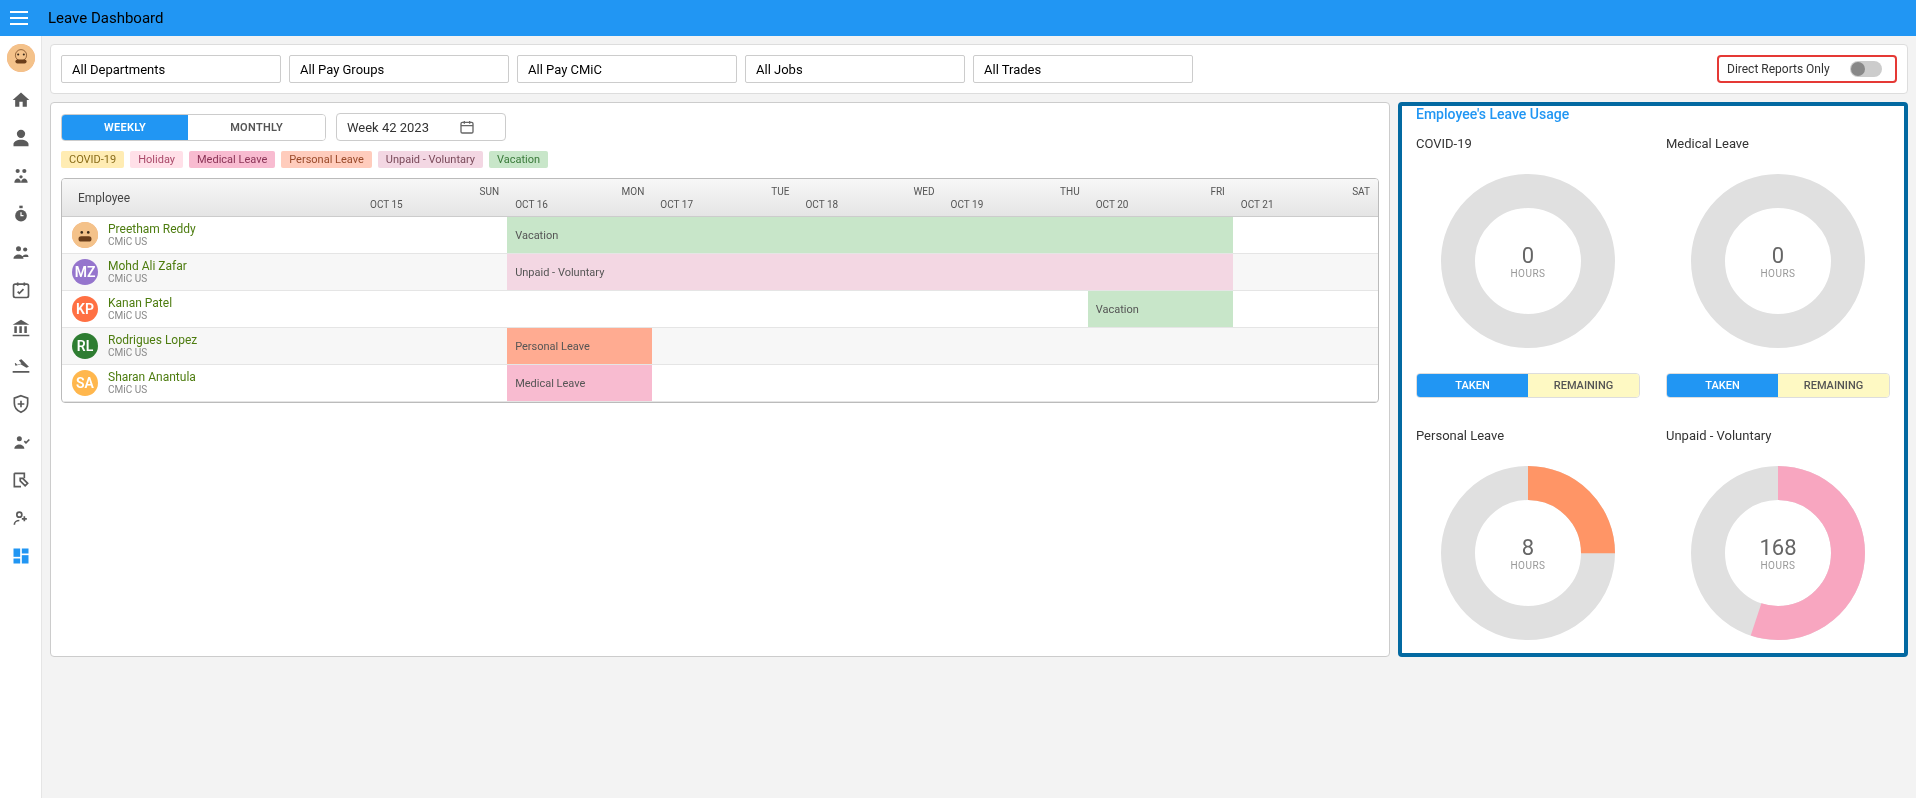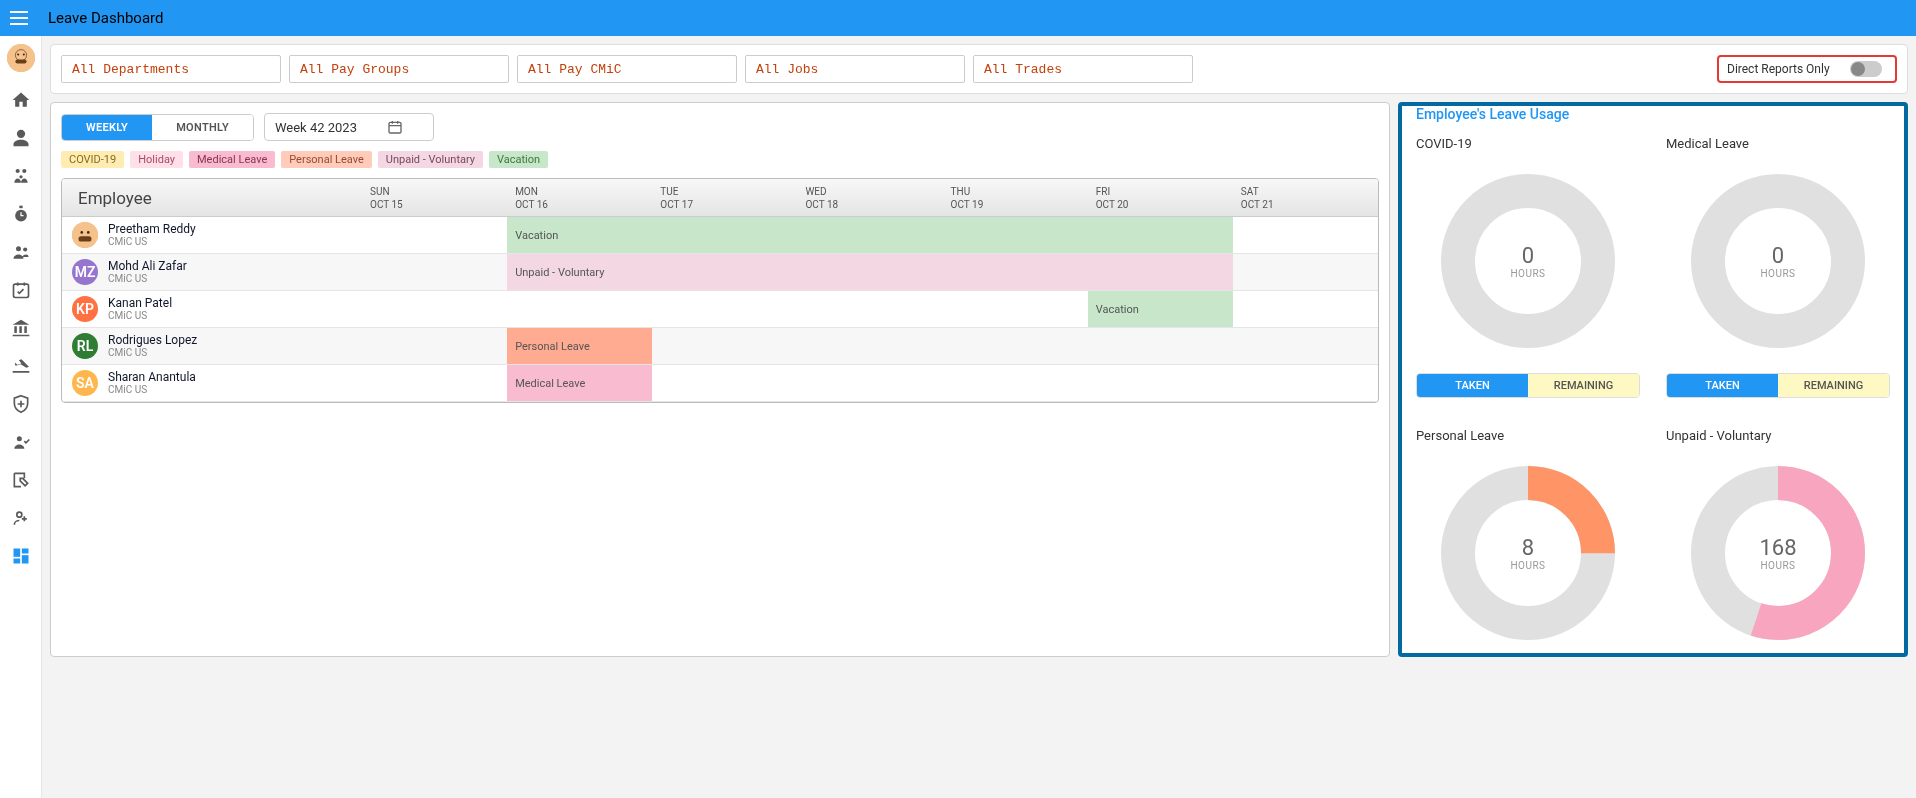--- a/index.html
+++ b/index.html
@@ -18,63 +18,63 @@
 .left-sidebar .side-icon { width: 20px; height: 20px; color: #5a5a5a; cursor: pointer; }
 .left-sidebar .side-icon.active { color: #2196F3; }
 .left-sidebar .side-icon svg { width: 100%; height: 100%; }
 
 
 .main-area { margin-left: 42px; padding: 8px; background: #f3f3f3; min-height: calc(100vh - 36px); }
 
 
 .filter-bar { background: #fff; border: 1px solid #ddd; border-radius: 4px; padding: 10px; display: flex; gap: 8px; align-items: center; margin-bottom: 8px; }
 .filter-bar .select-control { flex: 0 0 220px; height: 28px; border: 1px solid #ccc; border-radius: 2px; padding: 0 10px; display: flex; align-items: center; justify-content: space-between; font-size: 13px; color: #333; cursor: pointer; background: #fff; }
-.filter-bar .select-control.placeholder { color: #c2410c; font-family: Liberation Mono, monospace; }
+.filter-bar .select-control.placeholder { color: #000000; }
 .filter-bar .caret { border-top: 5px solid #888; border-left: 4px solid transparent; border-right: 4px solid transparent; width: 0; height: 0; }
 .filter-bar .toggle-wrap { margin-left: auto; border: 2px solid #e53935; border-radius: 4px; padding: 4px 8px; display: flex; align-items: center; gap: 20px; min-width: 180px; }
 .filter-bar .toggle-wrap .label { font-size: 12px; }
 .filter-bar .toggle { width: 32px; height: 16px; background: #ccc; border-radius: 10px; position: relative; cursor: pointer; }
 .filter-bar .toggle .knob { position: absolute; left: 1px; top: 1px; width: 14px; height: 14px; background: #888; border-radius: 50%; }
 
 
 .content-row { display: flex; gap: 8px; }
 
 
 .panel-left { flex: 1; background: #fff; border: 1px solid #ccc; border-radius: 4px; padding: 10px; min-height: 540px; }
 .view-row { display: flex; align-items: center; gap: 10px; margin-bottom: 10px; }
 .seg-toggle { display: flex; border: 1px solid #ccc; border-radius: 4px; overflow: hidden; }
-.seg-toggle .seg { padding: 6px 24px; font-size: 11px; font-weight: 600; letter-spacing: 0.3px; cursor: pointer; }
+.seg-toggle .seg { padding: 6px 42px; font-size: 11px; font-weight: 600; letter-spacing: 0.3px; cursor: pointer; }
 .seg-toggle .seg.active { background: #2196F3; color: #fff; }
 .seg-toggle .seg:not(.active) { background: #fff; color: #555; }
 .week-picker { border: 1px solid #ccc; border-radius: 4px; padding: 5px 10px; display: flex; align-items: center; gap: 30px; font-size: 13px; cursor: pointer; min-width: 170px; }
 .week-picker svg { width: 16px; height: 16px; color: #666; }
 
 .legend { display: flex; gap: 6px; margin-bottom: 10px; }
 .legend .chip { padding: 2px 8px; border-radius: 2px; font-size: 11px; }
 .chip.covid { background: #ffecb3; color: #8a6d1a; }
 .chip.holiday { background: #ffe0e8; color: #aa4a6a; }
 .chip.medical { background: #f8bbd0; color: #8a3356; }
 .chip.personal { background: #ffccbc; color: #9a4a2a; }
 .chip.unpaid { background: #f3d7e3; color: #7a4a5a; }
 .chip.vacation { background: #c8e6c9; color: #3a7a3a; }
 
 
 .cal-wrap { border: 1px solid #bbb; border-radius: 4px; overflow: hidden; }
 .cal-head { display: flex; background: linear-gradient(#f7f7f7,#e5e5e5); border-bottom: 1px solid #ccc; height: 38px; }
-.cal-head .emp-col { width: 300px; display: flex; align-items: center; padding-left: 16px; font-size: 17px; color: #444; }
+.cal-head .emp-col { width: 300px; display: flex; align-items: center; padding-left: 16px; font-size: 12px; color: #444; }
 .cal-head .day-col { flex: 1; padding: 4px 8px; font-size: 10px; color: #555; line-height: 1.3; display:flex; flex-direction:column; justify-content:center; }
-.cal-head .day-col .dow { font-weight: 400; }
+.cal-head .day-col .dow { font-weight: 400; text-align: right; }
 .cal-head .day-col .date { font-weight: 400; }
 
 .cal-row { display: flex; border-bottom: 1px solid #e5e5e5; height: 37px; }
 .cal-row:nth-child(even) { background: #f7f7f7; }
 .cal-row .emp-cell { width: 300px; display: flex; align-items: center; padding-left: 10px; gap: 10px; }
 .emp-cell .row-avatar { width: 26px; height: 26px; border-radius: 50%; display: flex; align-items: center; justify-content: center; color: #fff; font-size: 14px; font-weight: 600; }
 .emp-cell .info { display: flex; flex-direction: column; line-height: 1.2; }
-.emp-cell .name { font-size: 12px; color: #0f172a; }
+.emp-cell .name { font-size: 12px; color: #4d7c0f; }
 .emp-cell .company { font-size: 10px; color: #888; }
 
 .cal-row .days { flex: 1; display: flex; position: relative; }
 .cal-row .day-cell { flex: 1; border-left: 1px solid transparent; }
 .leave-bar { position: absolute; top: 0; bottom: 0; display: flex; align-items: center; padding-left: 8px; font-size: 11px; color: #555; }
 .leave-bar.vacation { background: #c8e6c9; }
 .leave-bar.unpaid { background: #f3d7e3; }
 .leave-bar.personal { background: #ffab91; }
 .leave-bar.medical { background: #f8bbd0; }
 

